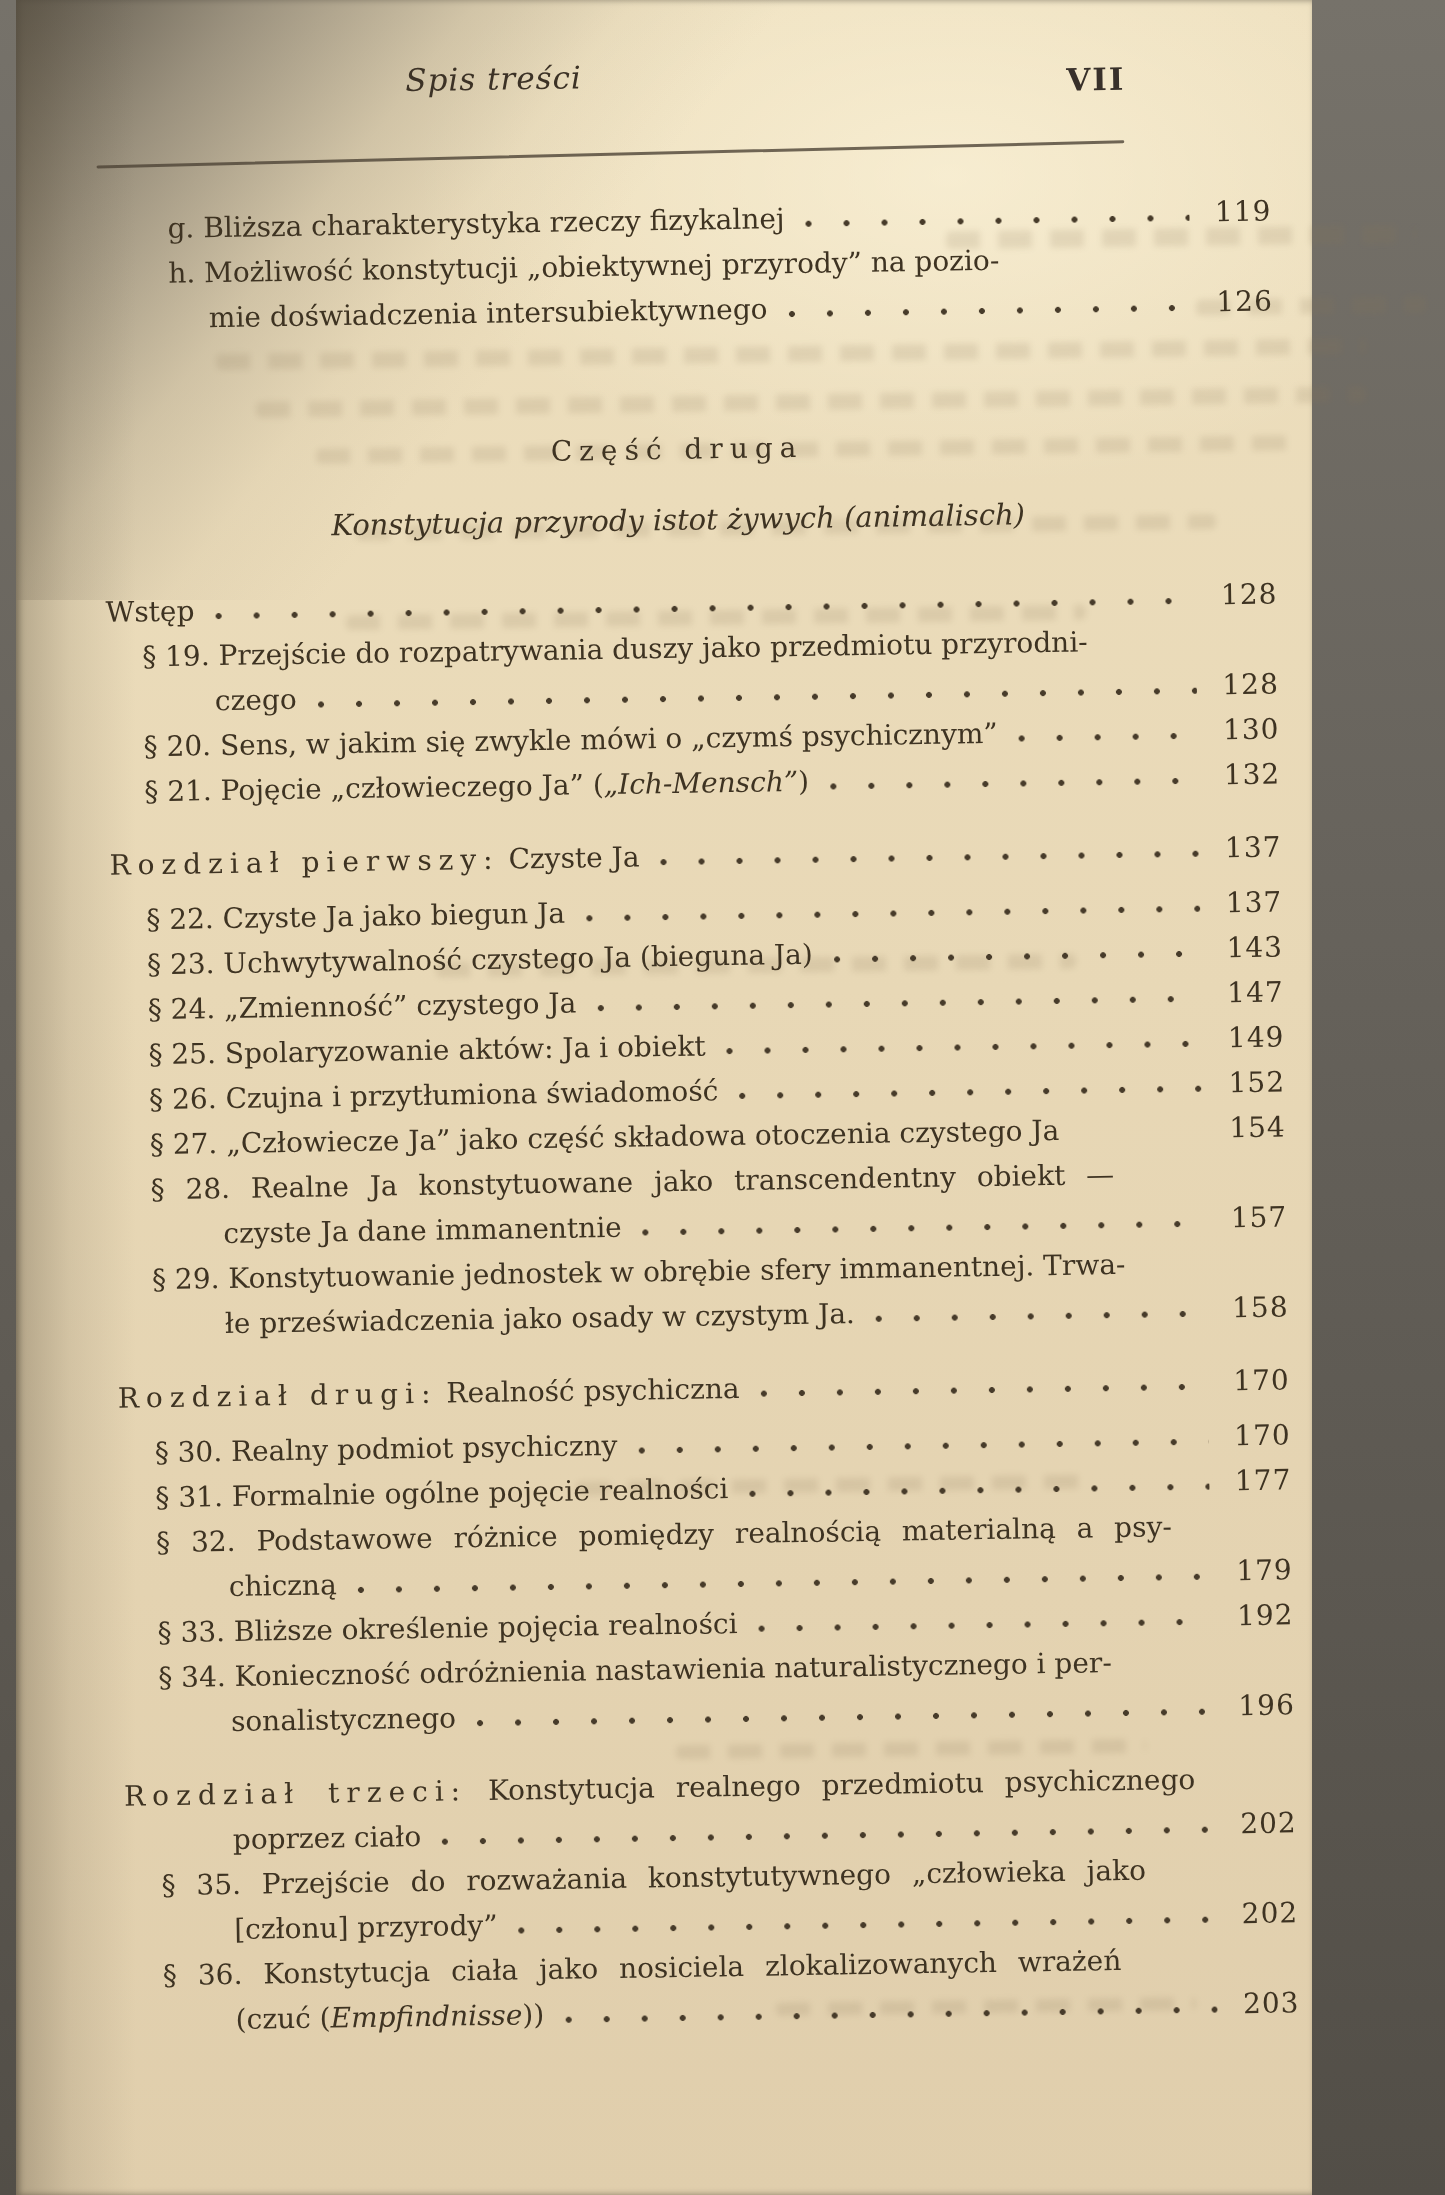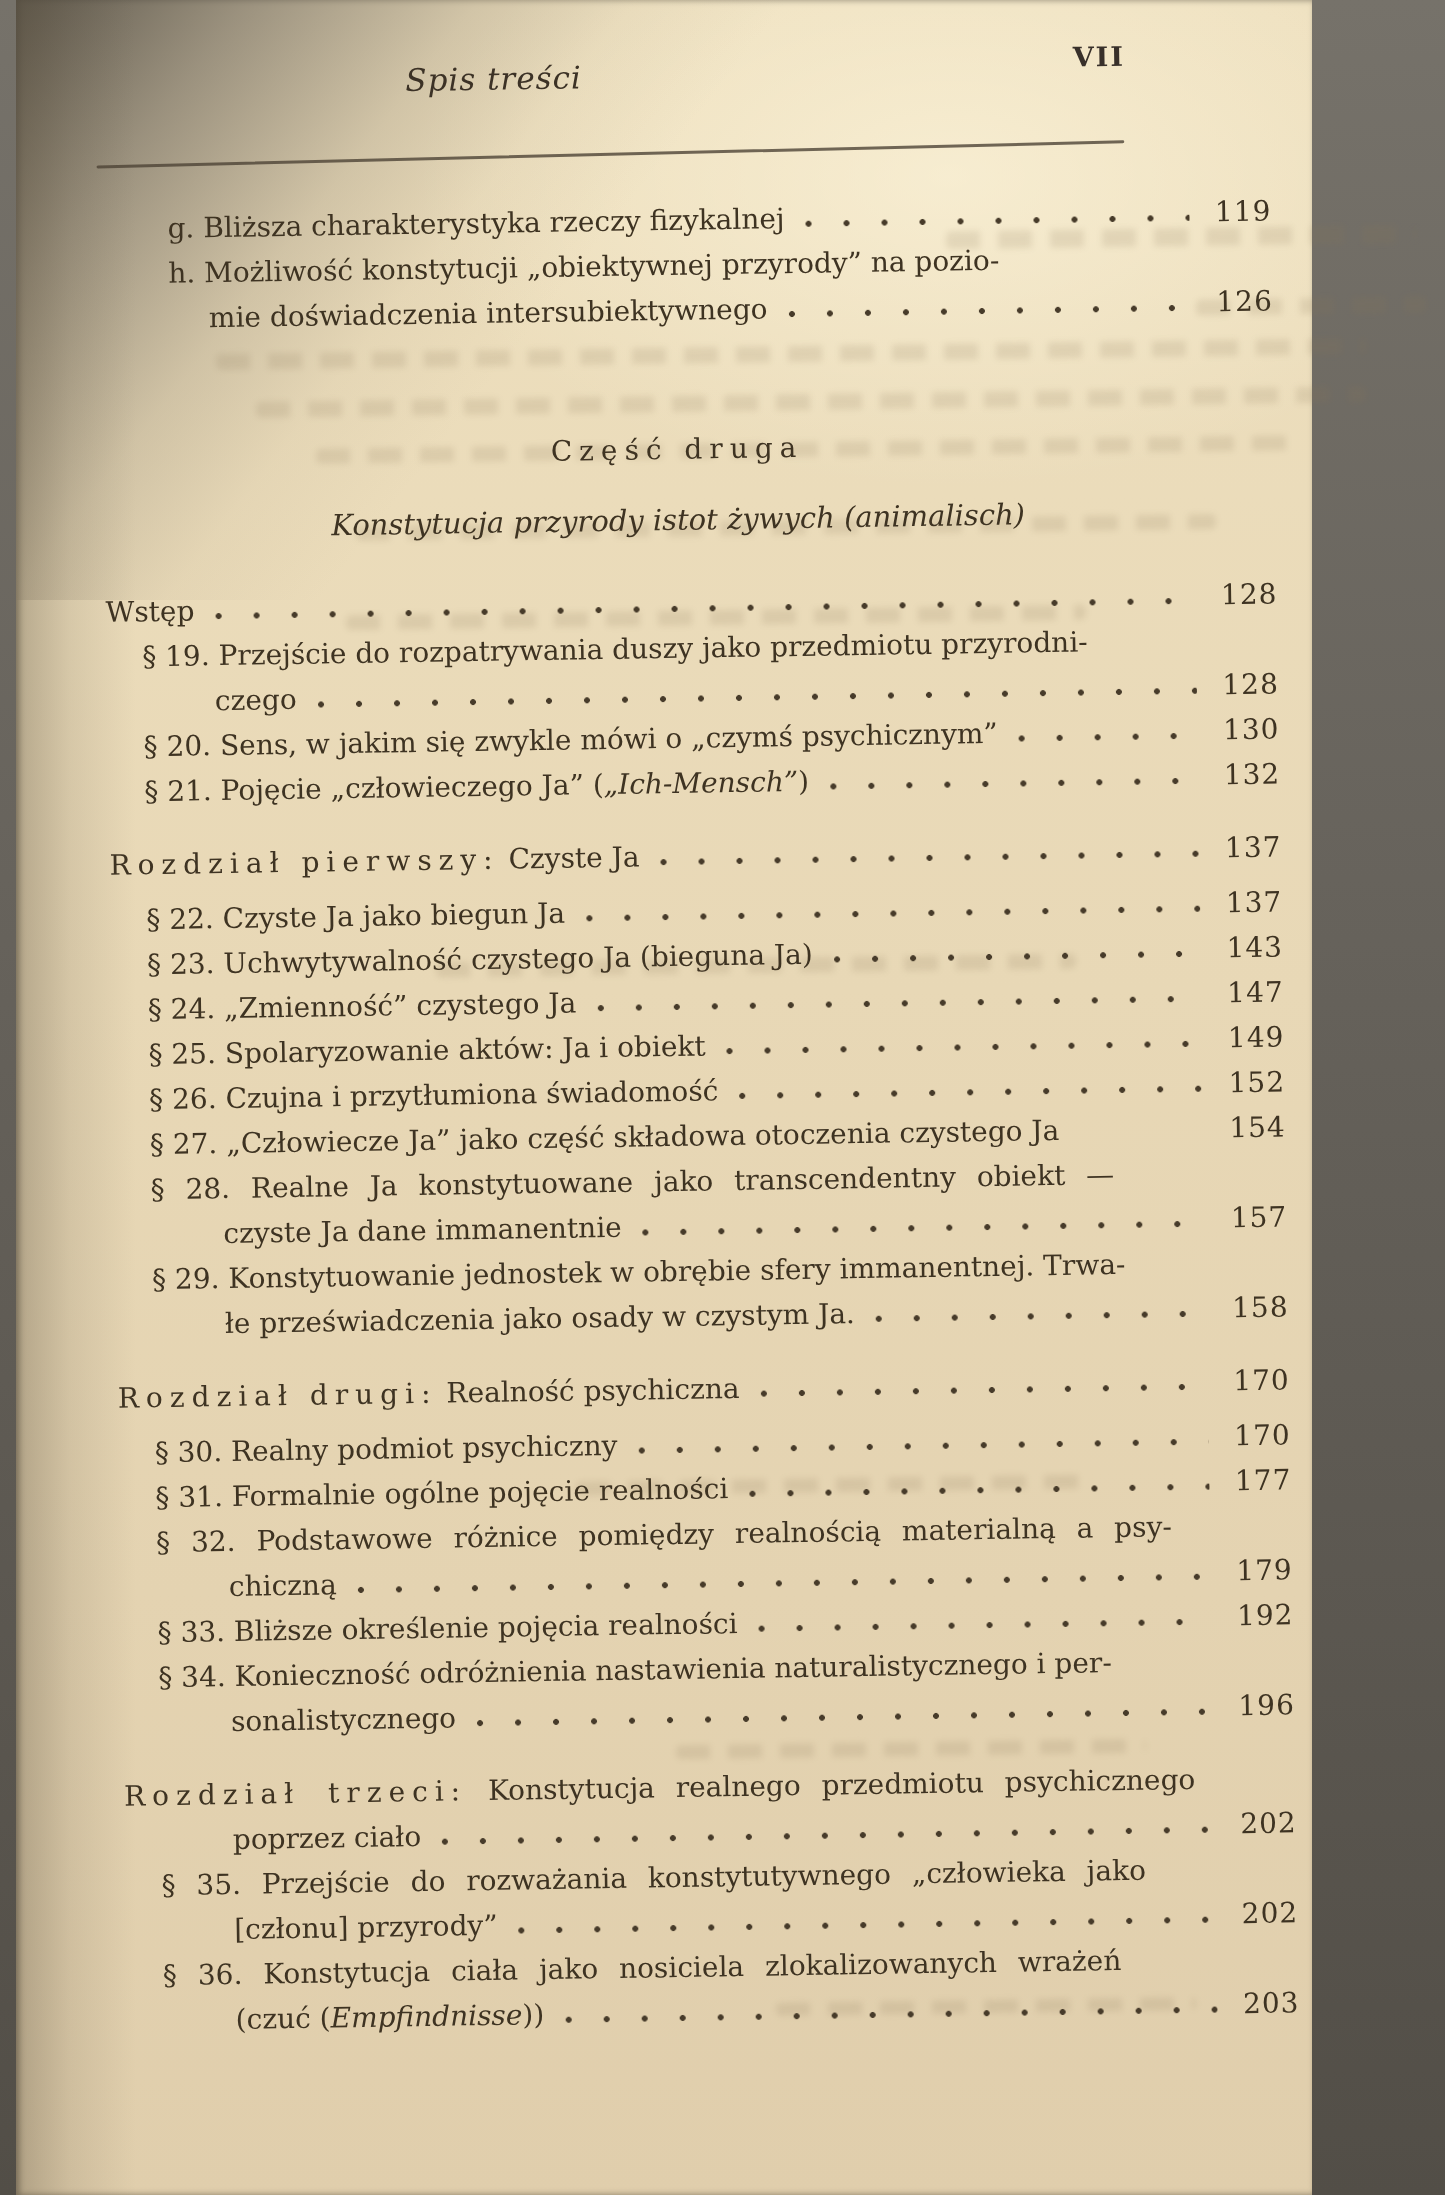--- a/index.html
+++ b/index.html
@@ -45,22 +45,22 @@
     transform:rotate(-0.9deg);
     transform-origin:50% 0;
     color:var(--ink);
   }
   .page-title{
     position:absolute;left:388px;top:58px;
     font-style:italic;font-size:31px;letter-spacing:1px;
     color:#3c3226;
   }
   .folio{
-    position:absolute;right:188px;top:48px;
-    font-size:27px;font-weight:bold;letter-spacing:2px;color:#38302a;
+    position:absolute;right:188px;top:68px;
+    font-size:31px;font-weight:bold;letter-spacing:2px;color:#38302a;
   }
   .header-rule{
     position:absolute;left:78px;right:190px;top:152px;height:3px;
     background:var(--rule);opacity:.8;
     transform:rotate(-0.5deg);
     border-radius:2px;
   }
   .toc{
     position:absolute;left:80px;top:198px;width:1172px;
     font-size:28px;line-height:45px;

